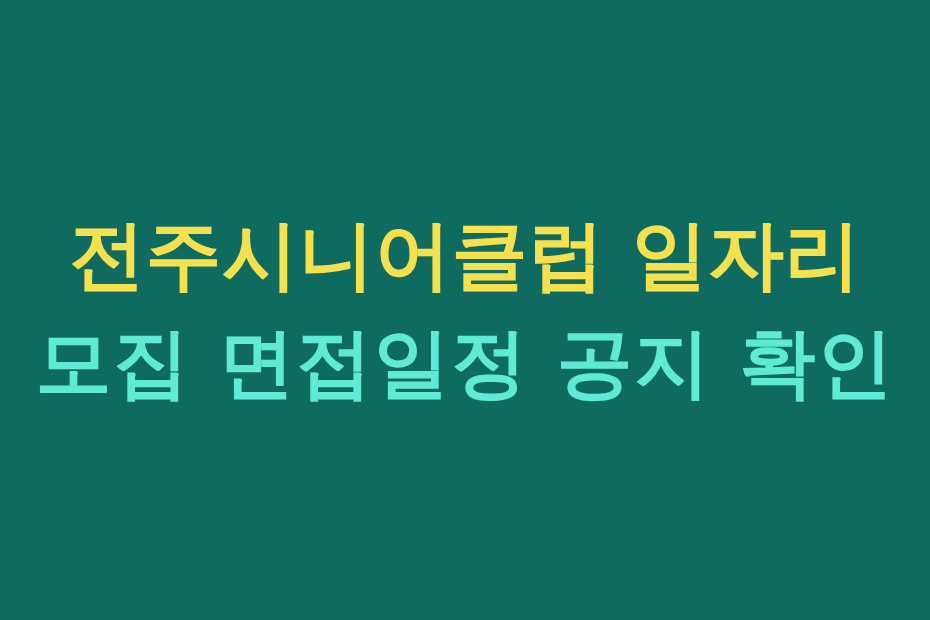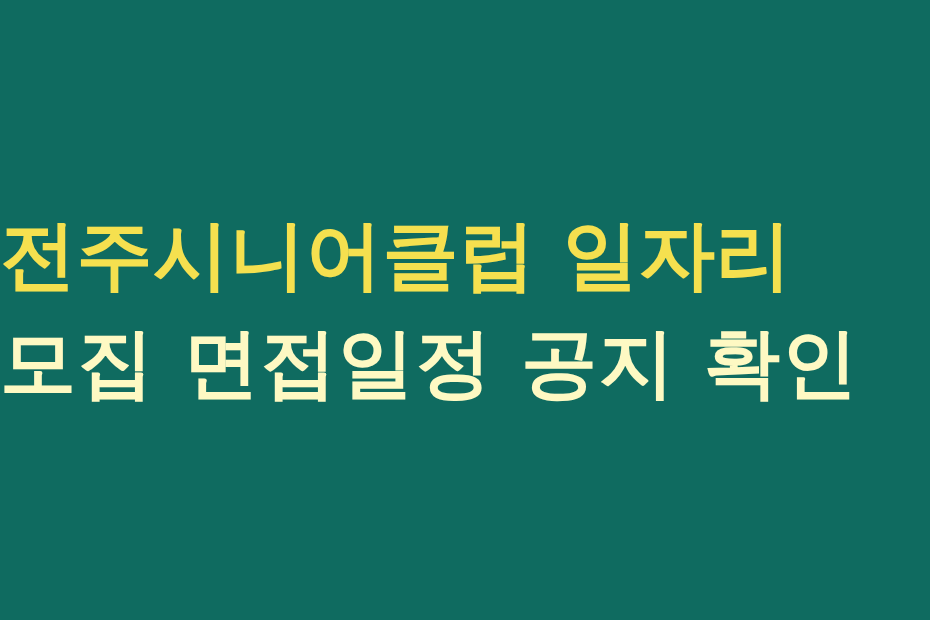--- a/index.html
+++ b/index.html
@@ -33,20 +33,21 @@
     align-items: center;
     justify-content: center;
     width: 100%;
     
     transform: translateY(-1px);
   }
 
   .headline-line {
     display: block;
     width: 100%;
+    text-align: center;
     color: #F5E04F;
     font-family: "DejaVu Sans", "Liberation Sans", sans-serif;
     font-weight: 700;
     font-size: 76px;
     line-height: 108px;
     letter-spacing: 0.5px;
     white-space: nowrap;
     -webkit-font-smoothing: antialiased;
   }
 
@@ -57,17 +58,17 @@
 </style>
 </head>
 <body>
 
 <div id="title-card" style="background: rgb(15, 107, 96);">
 
   <div id="headline-block">
 
     <span class="headline-line headline-line--first" style="color: rgb(245, 224, 79);">전주시니어클럽 일자리</span>
 
-    <span class="headline-line headline-line--second" style="color: #fef9c3;">모집 면접일정 공지 확인</span>
+    <span class="headline-line headline-line--second" style="color: #5eead4;">모집 면접일정 공지 확인</span>
 
   </div>
 
 </div>
 
 </body></html>

